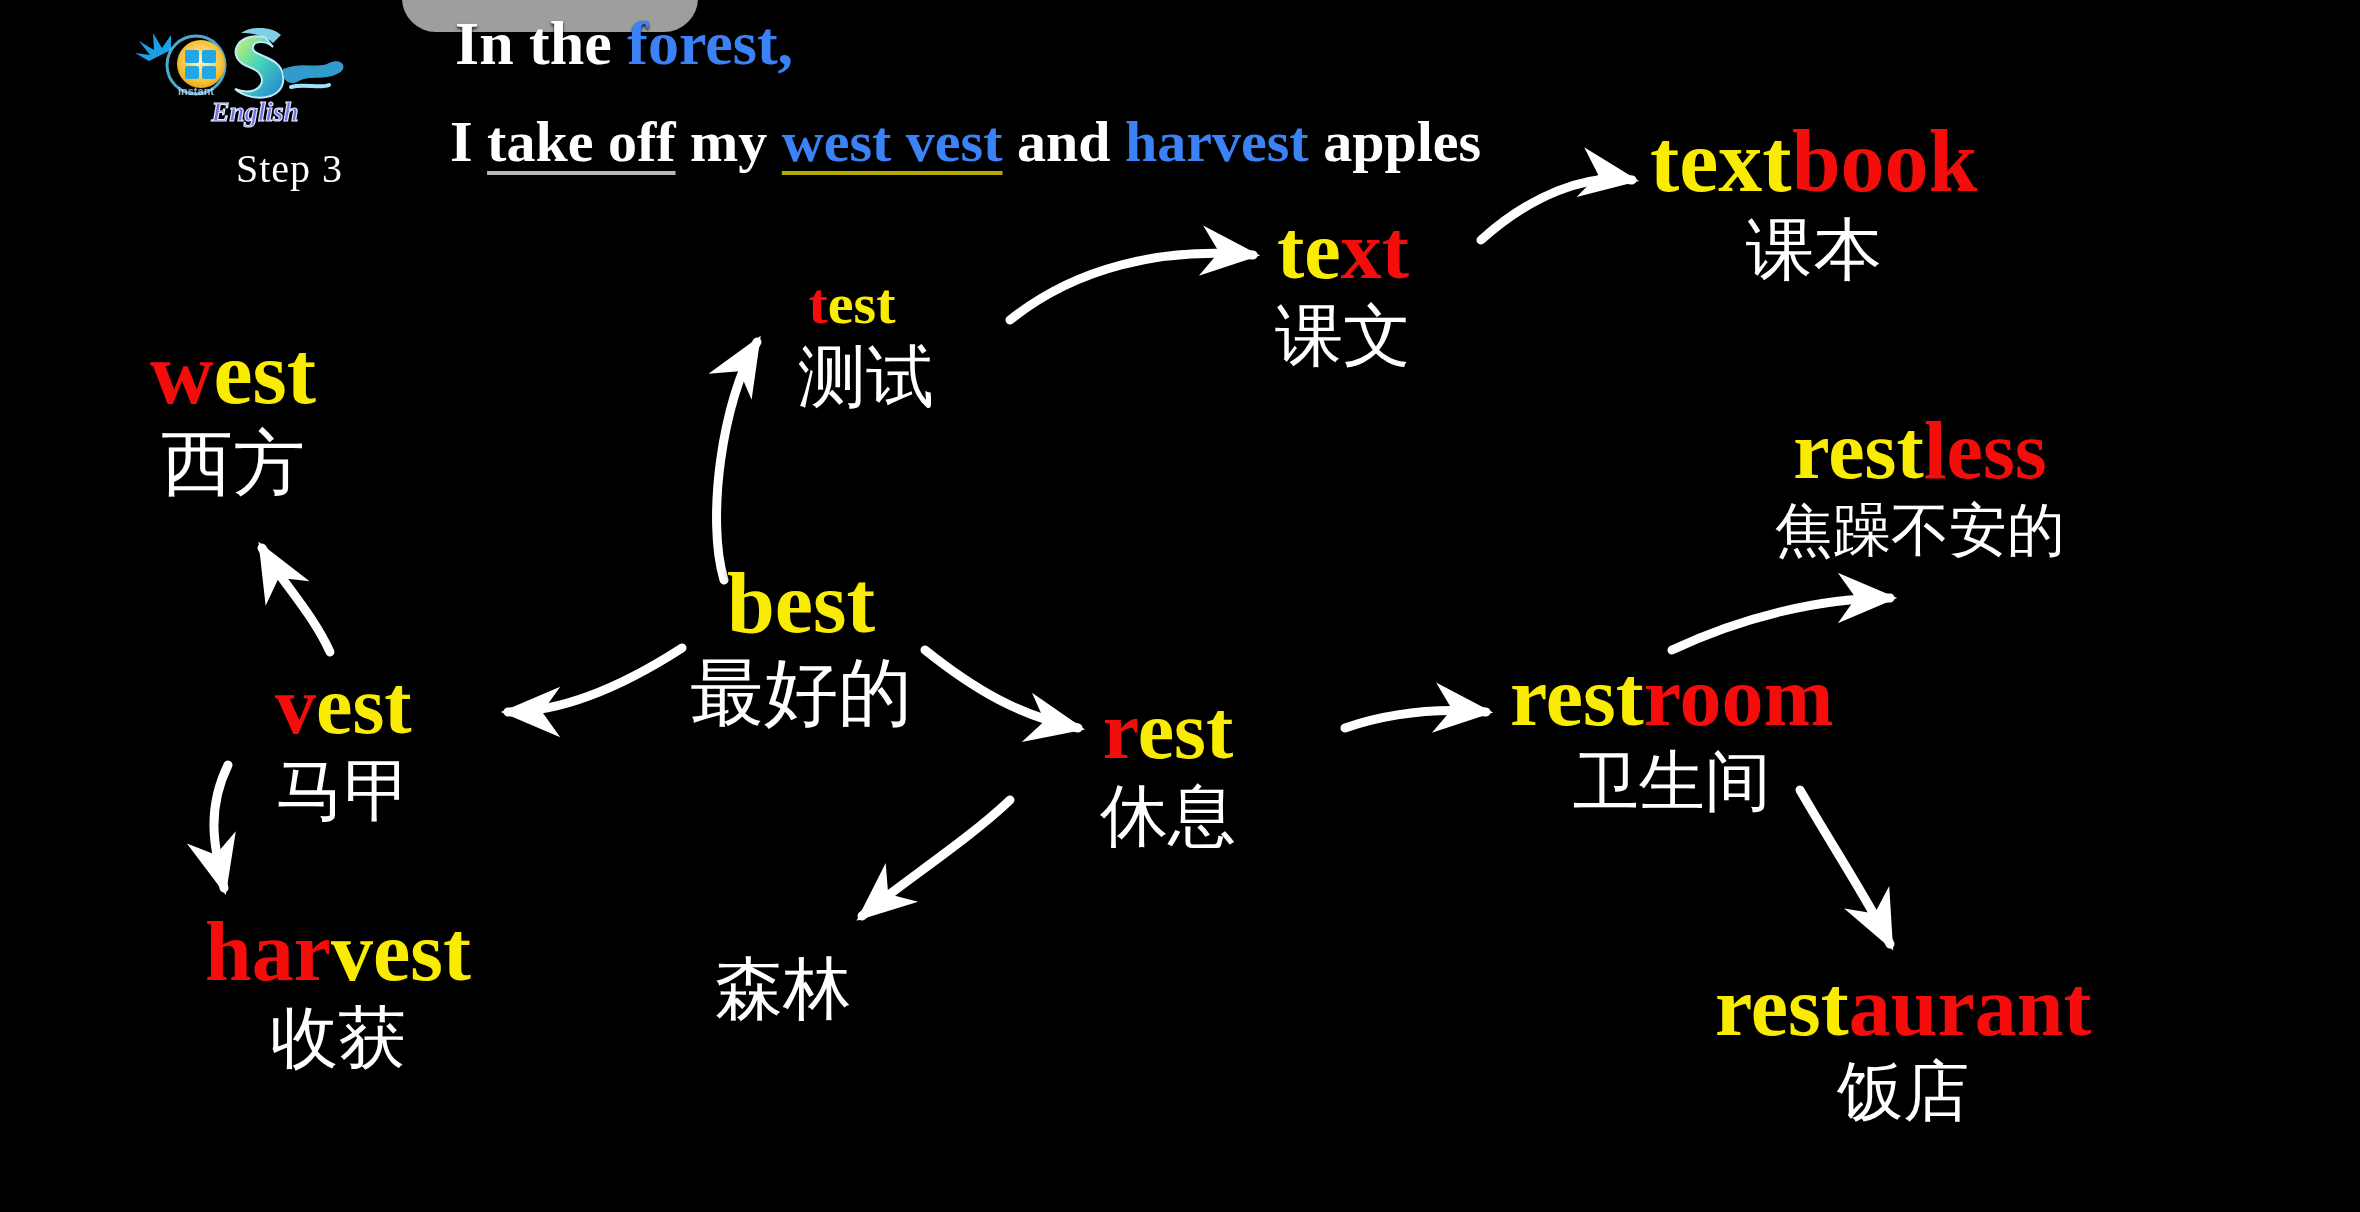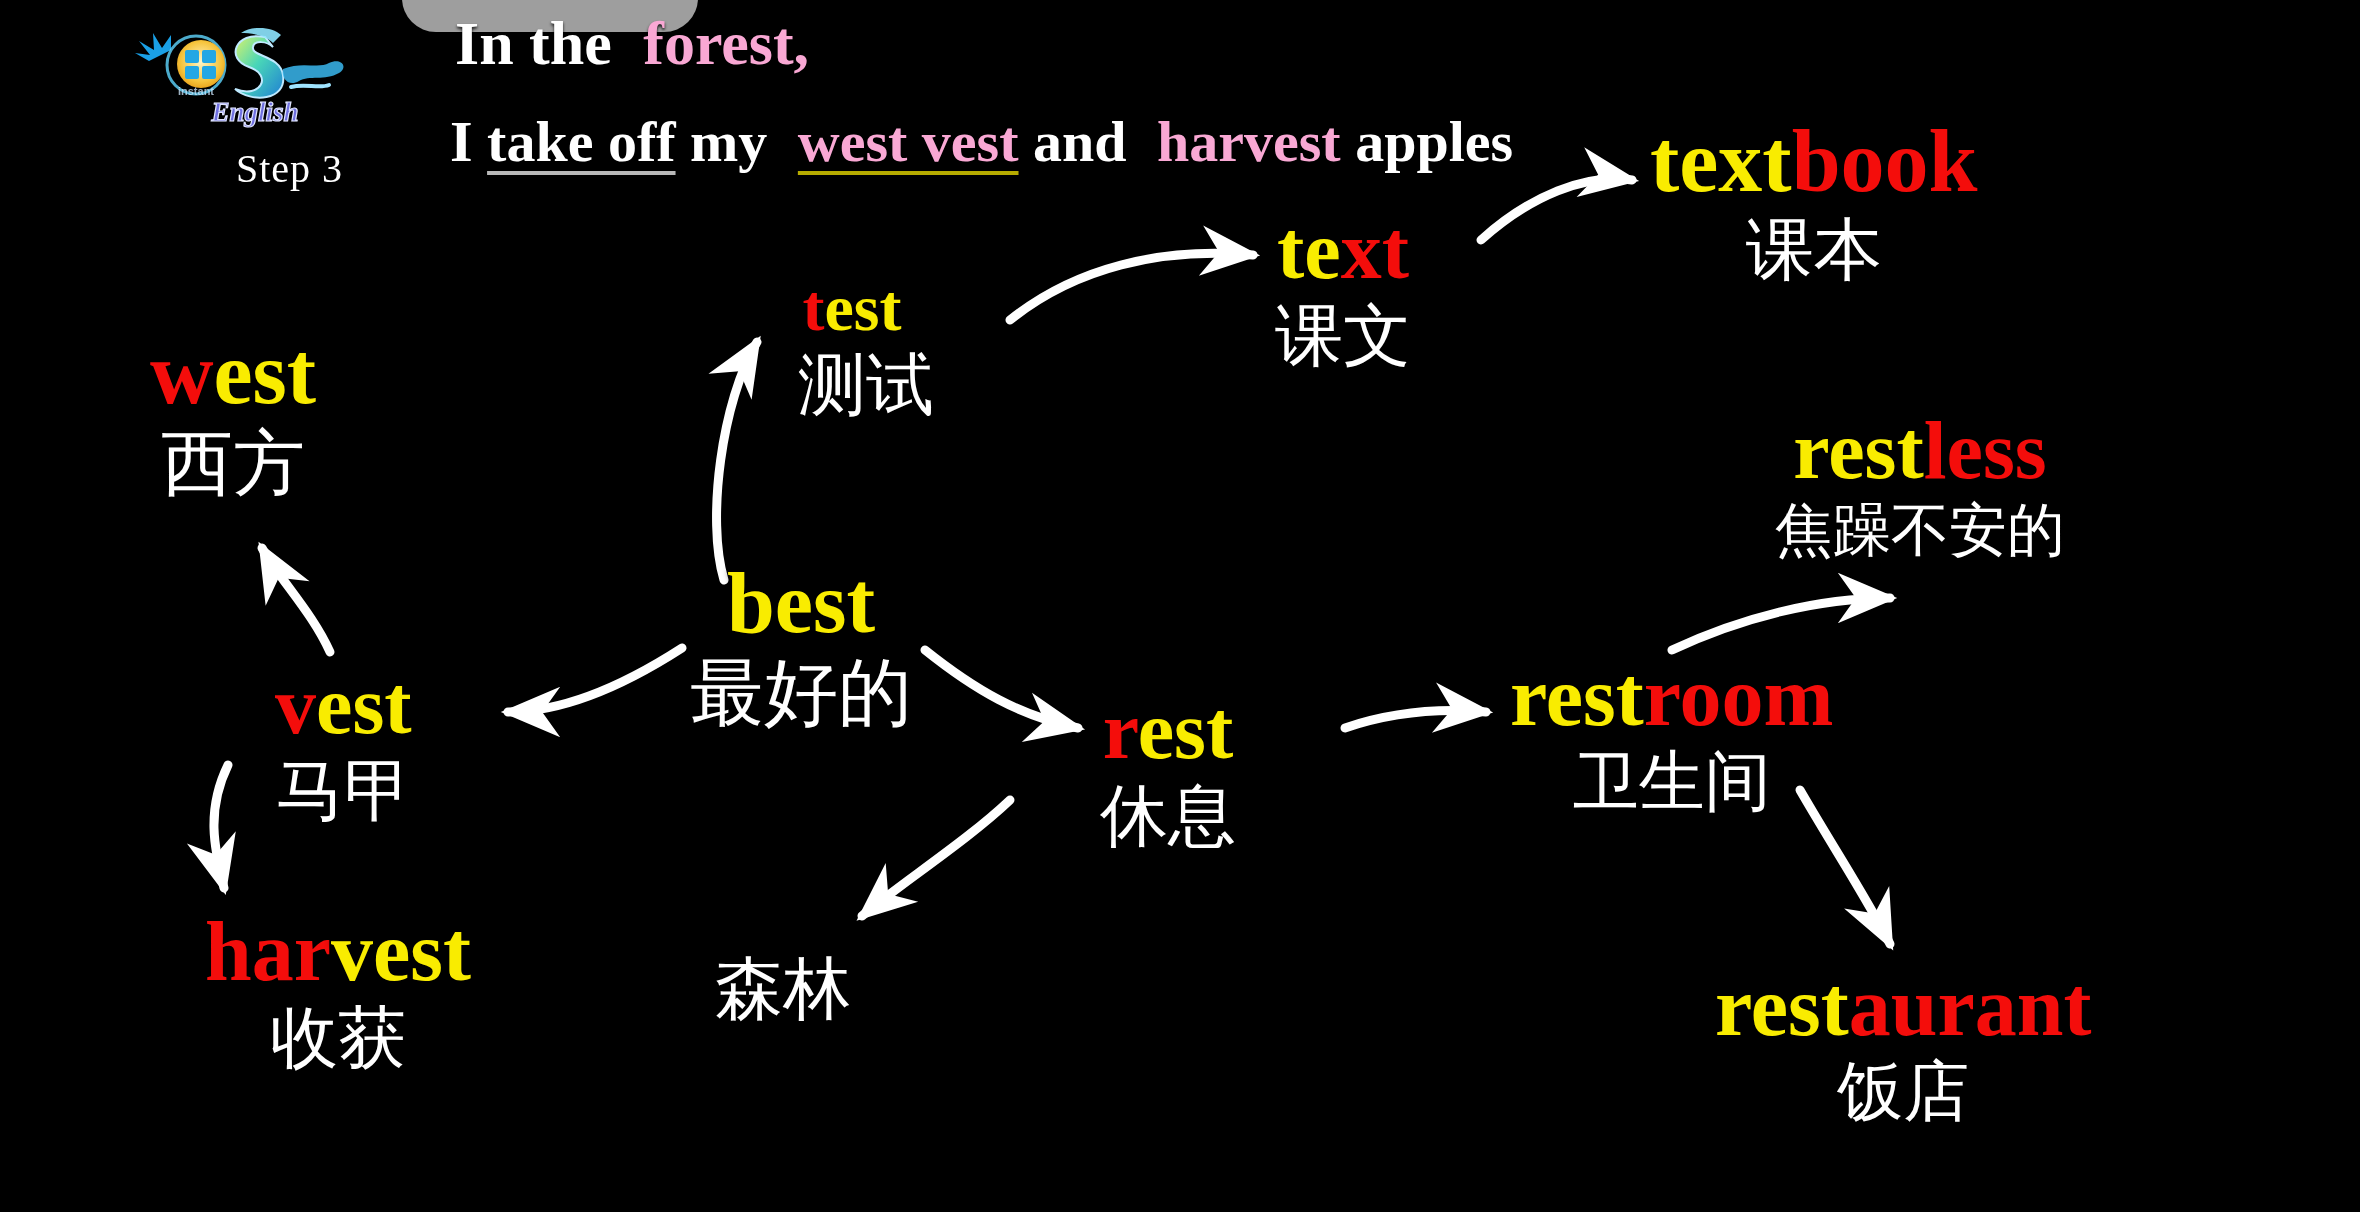--- a/index.html
+++ b/index.html
@@ -27,21 +27,21 @@
   }
 
   
   .sentence{
     position:absolute;color:#fff;font-weight:700;white-space:nowrap;
     font-family:"Liberation Serif","DejaVu Serif",serif;
     text-shadow:0 2px 3px rgba(0,0,0,.9);
   }
   .line1{left:455px;top:8px;font-size:62px;}
   .line2{left:450px;top:108px;font-size:58px;}
-  .y{color:#f9a8d4;margin-left:16px;}
+  .y{color:#3b82f6;}
   .u{ text-decoration:underline; text-underline-offset:10px; text-decoration-thickness:4px;}
   .uw{ text-decoration-color:#b9b9b9;}
   .uy{ text-decoration-color:#b6ab00;}
 
   
   .node{position:absolute;text-align:center;white-space:nowrap;}
   .en{
     font-weight:700;line-height:1;
     font-family:"Liberation Serif","DejaVu Serif",serif;
     text-shadow:0 0 6px rgba(0,0,0,.85);
@@ -53,21 +53,21 @@
   }
   .r{color:#f40d0b;}
   .ylw{color:#f9ec00;}
 
   
   #node-west      {left:150px;top:330px;}
   #node-west .en  {font-size:88px;}
   #node-west .cn  {font-size:72px;}
 
   #node-test      {left:770px;top:275px;}
-  #node-test .en  {font-size:66px;}
+  #node-test .en  {font-size:58px;}
   #node-test .cn  {font-size:68px;margin-left:28px;}
 
   #node-text      {left:1275px;top:210px;}
   #node-text .en  {font-size:82px;}
   #node-text .cn  {font-size:68px;}
 
   #node-textbook      {left:1650px;top:118px;}
   #node-textbook .en  {font-size:88px;}
   #node-textbook .cn  {font-size:68px;}
 

